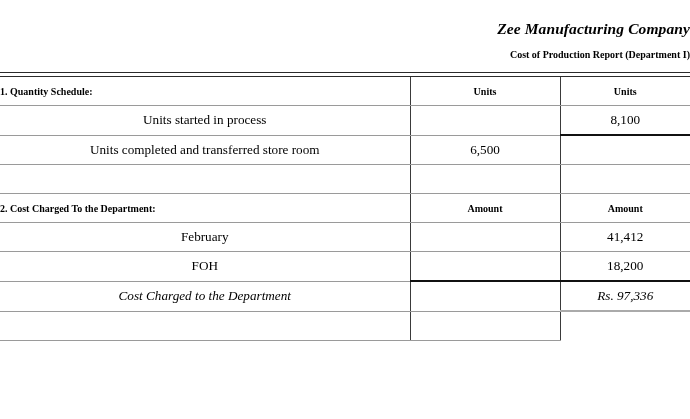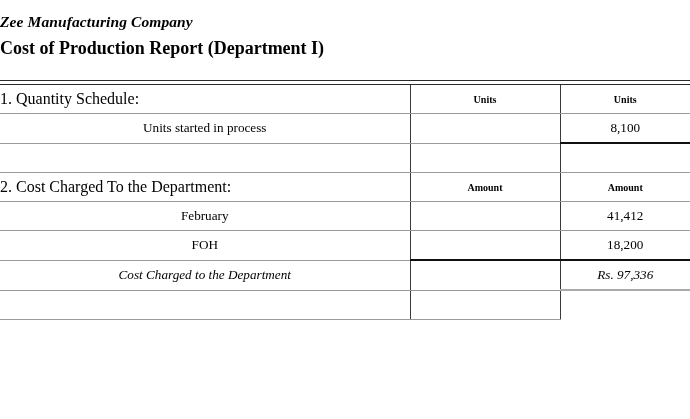--- a/index.html
+++ b/index.html
@@ -17,36 +17,36 @@
 
   .page {
     width: 690px;
     height: 419px;
     position: relative;
     box-sizing: border-box;
   }
 
   
   .titles {
-    padding-top: 12px;
-    text-align: left;
+    padding-top: 19px;
+    text-align: right;
   }
   .doc-title {
     font-weight: bold;
     font-style: italic;
     font-size: 15.5px;
     letter-spacing: 0.1px;
     line-height: 20px;
     margin-bottom: 6px;
   }
   .doc-subtitle {
     font-weight: bold;
-    font-size: 18px;
+    font-size: 10px;
     line-height: 20px;
-    margin-bottom: 22px;
+    margin-bottom: 7px;
   }
   .doc-period {
     font-style: italic;
     font-size: 13.5px;
     line-height: 18px;
     margin-bottom: 6px;
   }
 
   
   table.report {
@@ -89,22 +89,22 @@
   .double-top {
     border-top: 1px solid #2b2b2b;
     border-bottom: 1px solid #2b2b2b;
     height: 3px;
     font-size: 0;
     line-height: 0;
   }
 
   
   .section-head {
-    font-weight: normal;
-    font-size: 16px;
+    font-weight: bold;
+    font-size: 10px;
   }
   .col-head {
     font-weight: bold;
     font-size: 10px;
   }
 
   .italic-row {
     font-style: italic;
   }
 
@@ -158,20 +158,25 @@
         <td class="amt1 col-head">Units</td>
         <td class="amt2 col-head">Units</td>
       </tr>
 
       <tr class="tall-row">
         <td class="desc">Units started in process</td>
         <td class="amt1"></td>
         <td class="amt2 b-heavy-bottom">8,100</td>
       </tr>
 
+      <tr class="tall-row">
+        <td class="desc">Units completed and transferred store room</td>
+        <td class="amt1">6,500</td>
+        <td class="amt2"></td>
+      </tr>
 
 
       <tr class="spacer-row">
         <td class="desc"></td>
         <td class="amt1"></td>
         <td class="amt2"></td>
       </tr>
 
       <tr>
         <td class="desc section-head">2. Cost Charged To the Department:</td>

